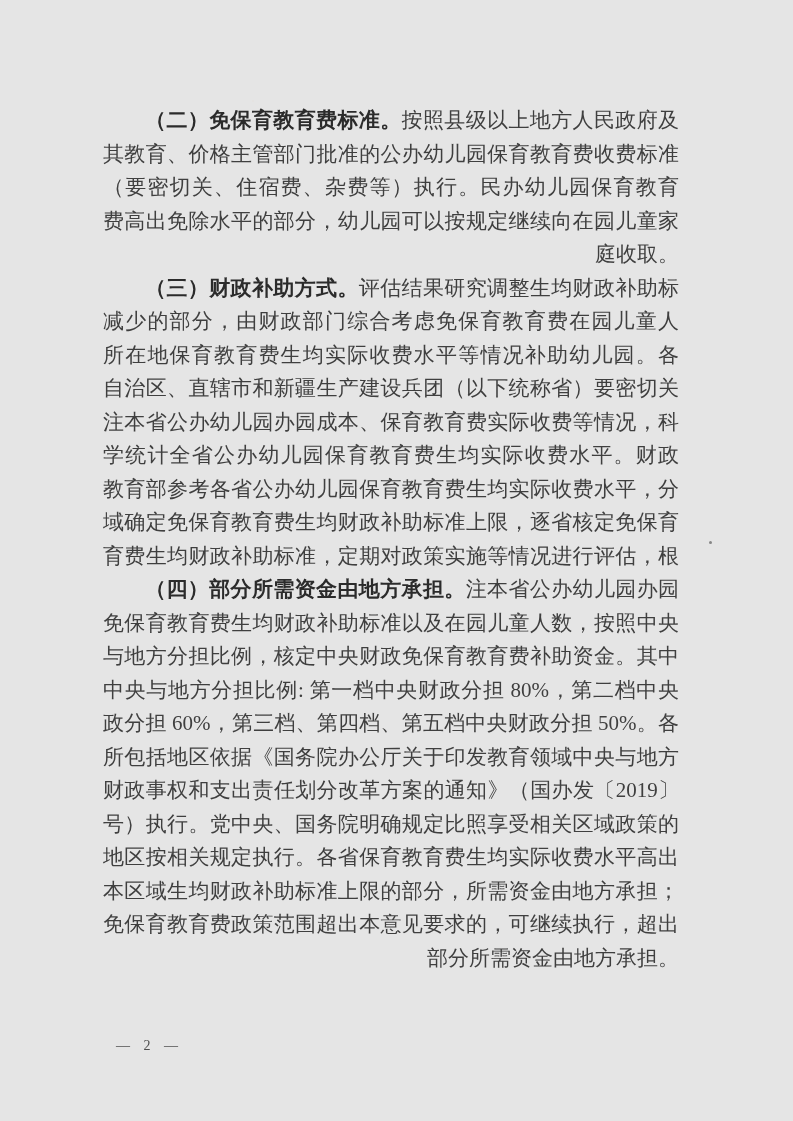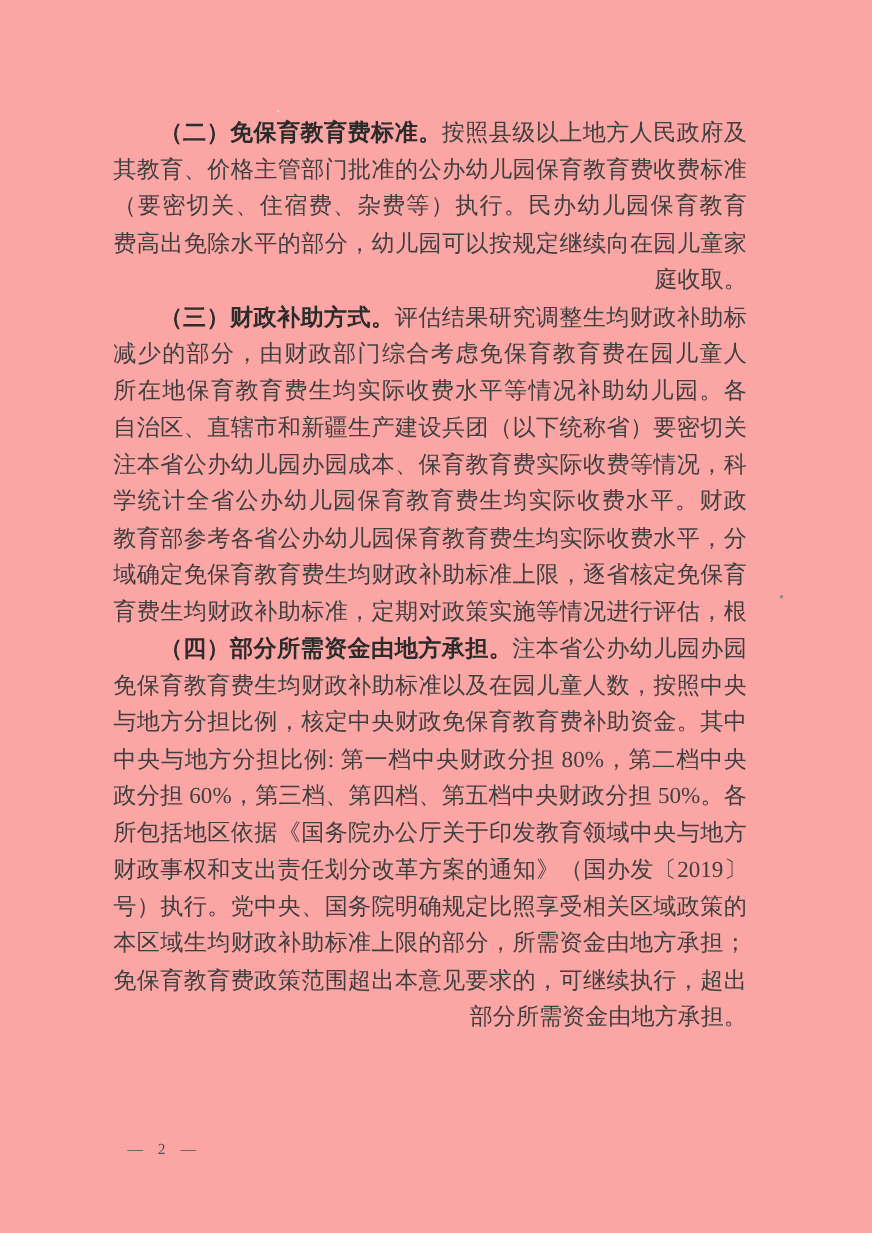--- a/index.html
+++ b/index.html
@@ -4,21 +4,21 @@
 <style>
   html, body {
     margin: 0;
     padding: 0;
     background: #ffffff;
   }
   .page {
     position: relative;
     width: 793px;
     height: 1121px;
-    background: #fca5a5;
+    background: #e5e5e5;
     overflow: hidden;
     font-family: "Liberation Serif", "DejaVu Serif", serif;
   }
   .text-block {
     position: absolute;
     left: 103px;
     top: 104px;
     width: 576px;
     font-size: 21px;
     line-height: 33.5px;
@@ -91,20 +91,21 @@
       </div>
       <div class="paragraph">
         <div class="line fill indent"><b>（四）部分所需资金由地方承担。</b><span>注本省公办幼儿园办园成本</span></div>
         <div class="line fill"><span>免保育教育费生均财政补助标准以及在园儿童人数，按照中央</span></div>
         <div class="line fill"><span>与地方分担比例，核定中央财政免保育教育费补助资金。其中</span></div>
         <div class="line fill"><span>中央与地方分担比例: 第一档中央财政分担 80%，第二档中央财</span></div>
         <div class="line fill"><span>政分担 60%，第三档、第四档、第五档中央财政分担 50%。各档</span></div>
         <div class="line fill"><span>所包括地区依据《国务院办公厅关于印发教育领域中央与地方</span></div>
         <div class="line fill"><span>财政事权和支出责任划分改革方案的通知》（国办发〔2019〕27</span></div>
         <div class="line fill"><span>号）执行。党中央、国务院明确规定比照享受相关区域政策的</span></div>
+        <div class="line fill"><span>地区按相关规定执行。各省保育教育费生均实际收费水平高出</span></div>
         <div class="line fill"><span>本区域生均财政补助标准上限的部分，所需资金由地方承担；</span></div>
         <div class="line fill"><span>免保育教育费政策范围超出本意见要求的，可继续执行，超出</span></div>
         <div class="line"><span>部分所需资金由地方承担。</span></div>
       </div>
     </div>
   <div class="speck faint"></div>
   <div class="speck"></div>
   <div class="footer">— 2 —</div>
 </div>
 

